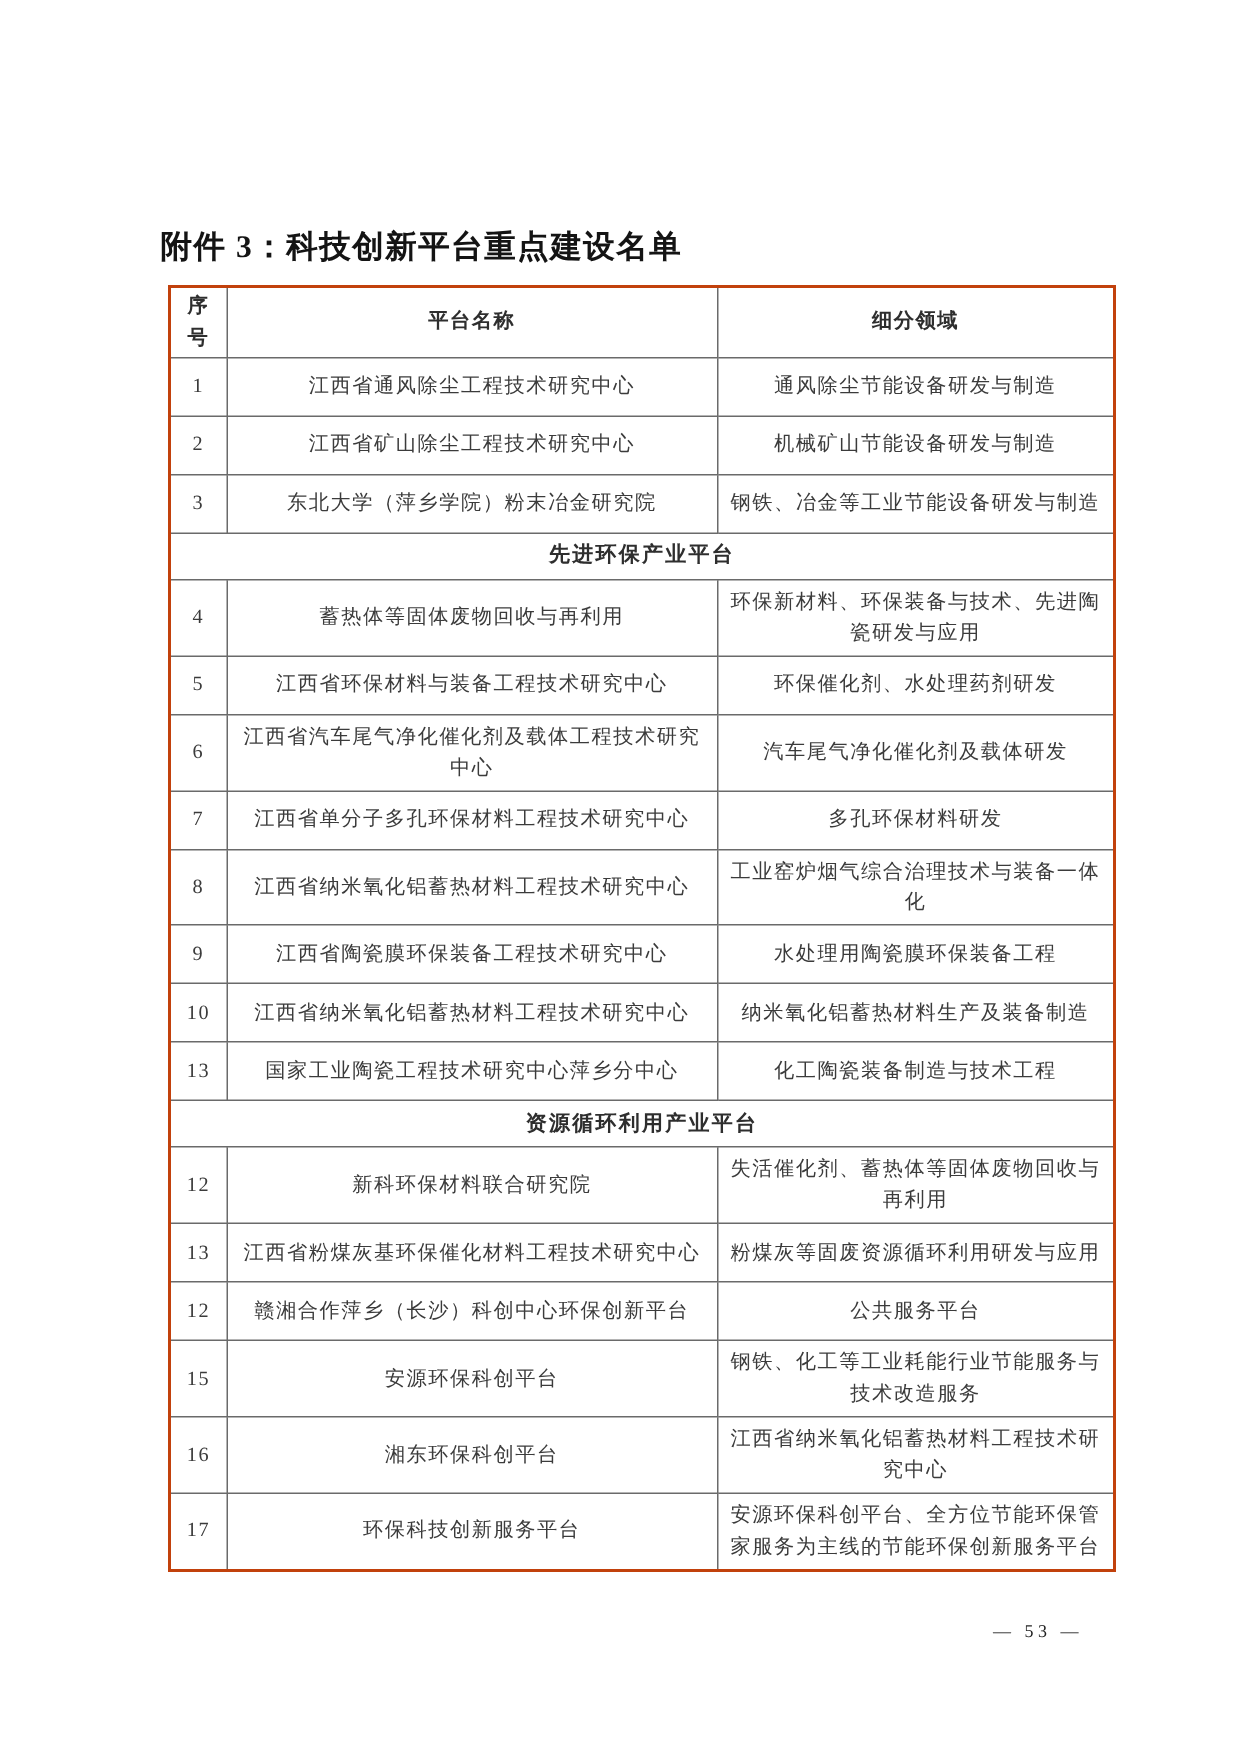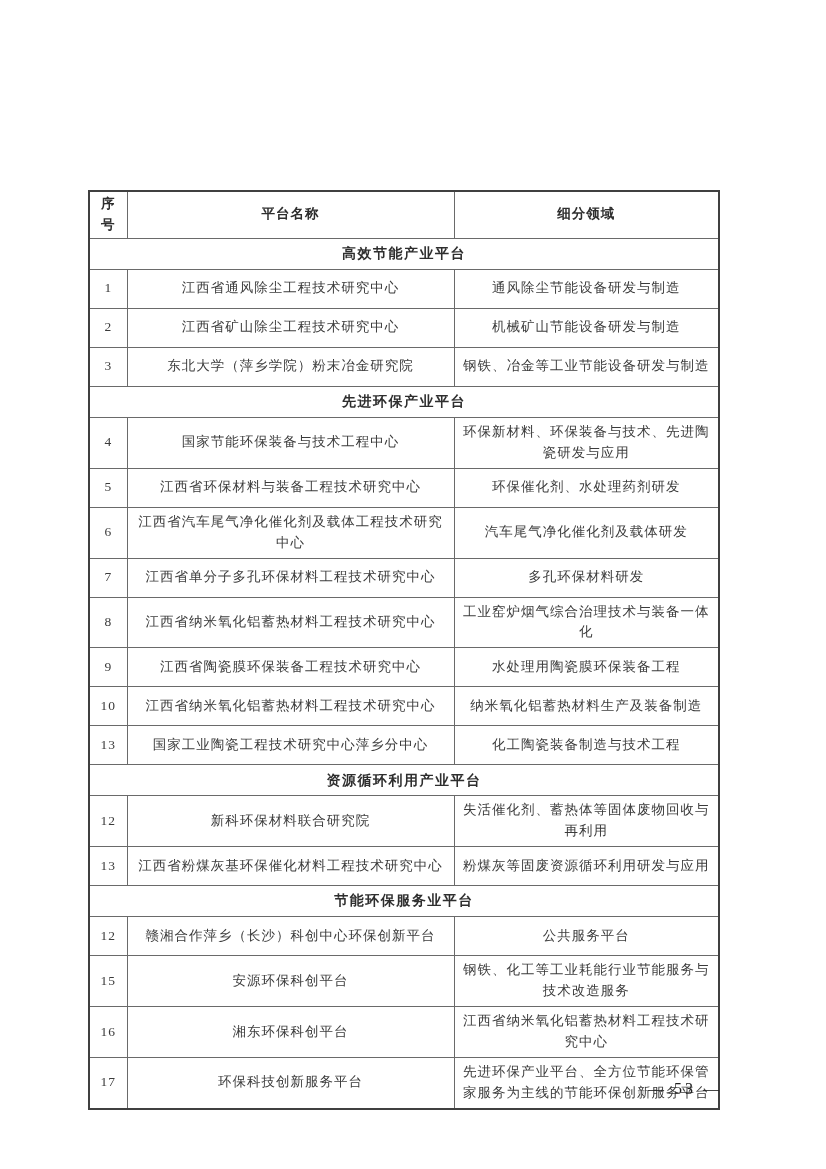--- a/index.html
+++ b/index.html
@@ -14,25 +14,25 @@
     position:absolute;
     left:107px; top:150px;
     font-size:21px;
     font-weight:bold;
     color:#141414;
     letter-spacing:1px;
     white-space:nowrap;
   }
   table.platform-table {
     position:absolute;
-    left:88px; top:190px;
+    left:112px; top:190px;
     width:630px;
     border-collapse:collapse;
     table-layout:fixed;
-    border:2px solid #404040;
+    border:2px solid #c2410c;
   }
   .platform-table th,
   .platform-table td {
     border:1px solid #6a6a6a;
     text-align:center;
     vertical-align:middle;
     color:#3b3b3b;
     font-size:13.5px;
     line-height:1.55;
     letter-spacing:1px;
@@ -48,70 +48,68 @@
     font-weight:bold;
     color:#2e2e2e;
     height:22px;
     font-size:14px;
     letter-spacing:1.5px;
   }
   .platform-table tbody td { height:30px; }
   .page-number {
     position:absolute;
     top:1080px; right:104px;
-    font-size:16px;
+    font-size:12px;
     color:#1f1f1f;
     letter-spacing:3px;
     white-space:nowrap;
   }
 </style>
 </head>
 <body>
 
 <div class="page">
 
+  <div class="doc-title">附件 3：科技创新平台重点建设名单</div>
 
   <table class="platform-table">
     <colgroup>
       <col style="width:38px">
       <col style="width:327px">
       <col style="width:265px">
     </colgroup>
     <thead>
       <tr>
         <th>序号</th>
         <th>平台名称</th>
         <th>细分领域</th>
       </tr>
     </thead>
     <tbody>
-        <tr>
-          <td colspan="3" class="section-cell">高效节能产业平台</td>
-        </tr>
         <tr>
           <td>1</td>
           <td>江西省通风除尘工程技术研究中心</td>
           <td>通风除尘节能设备研发与制造</td>
         </tr>
         <tr>
           <td>2</td>
           <td>江西省矿山除尘工程技术研究中心</td>
           <td>机械矿山节能设备研发与制造</td>
         </tr>
         <tr>
           <td>3</td>
           <td>东北大学（萍乡学院）粉末冶金研究院</td>
           <td>钢铁、冶金等工业节能设备研发与制造</td>
         </tr>
         <tr>
           <td colspan="3" class="section-cell">先进环保产业平台</td>
         </tr>
         <tr>
           <td>4</td>
-          <td>国家节能环保装备与技术工程中心</td>
+          <td>蓄热体等固体废物回收与再利用</td>
           <td>环保新材料、环保装备与技术、先进陶瓷研发与应用</td>
         </tr>
         <tr>
           <td>5</td>
           <td>江西省环保材料与装备工程技术研究中心</td>
           <td>环保催化剂、水处理药剂研发</td>
         </tr>
         <tr>
           <td>6</td>
           <td>江西省汽车尾气净化催化剂及载体工程技术研究中心</td>
@@ -149,40 +147,37 @@
           <td>12</td>
           <td>新科环保材料联合研究院</td>
           <td>失活催化剂、蓄热体等固体废物回收与再利用</td>
         </tr>
         <tr>
           <td>13</td>
           <td>江西省粉煤灰基环保催化材料工程技术研究中心</td>
           <td>粉煤灰等固废资源循环利用研发与应用</td>
         </tr>
         <tr>
-          <td colspan="3" class="section-cell">节能环保服务业平台</td>
-        </tr>
-        <tr>
           <td>12</td>
           <td>赣湘合作萍乡（长沙）科创中心环保创新平台</td>
           <td>公共服务平台</td>
         </tr>
         <tr>
           <td>15</td>
           <td>安源环保科创平台</td>
           <td>钢铁、化工等工业耗能行业节能服务与技术改造服务</td>
         </tr>
         <tr>
           <td>16</td>
           <td>湘东环保科创平台</td>
           <td>江西省纳米氧化铝蓄热材料工程技术研究中心</td>
         </tr>
         <tr>
           <td>17</td>
           <td>环保科技创新服务平台</td>
-          <td>先进环保产业平台、全方位节能环保管家服务为主线的节能环保创新服务平台</td>
+          <td>安源环保科创平台、全方位节能环保管家服务为主线的节能环保创新服务平台</td>
         </tr>
       </tbody>
   </table>
 
   <div class="page-number">— 53 —</div>
 
 </div>
 
 </body></html>

